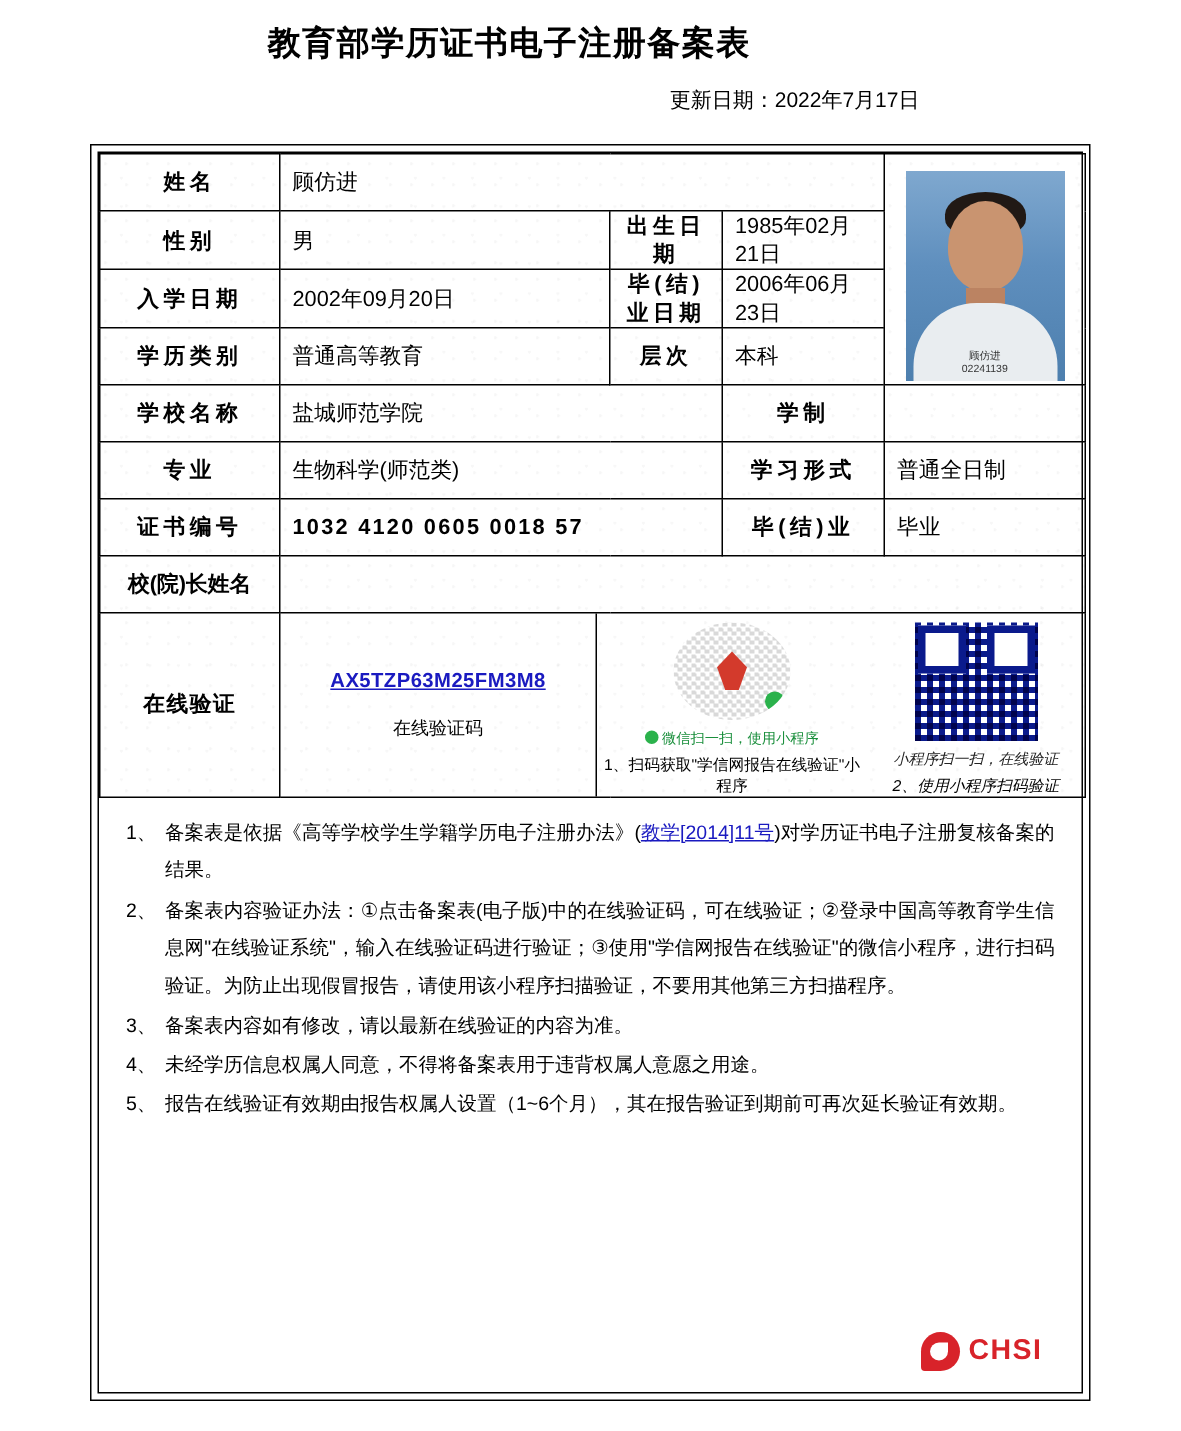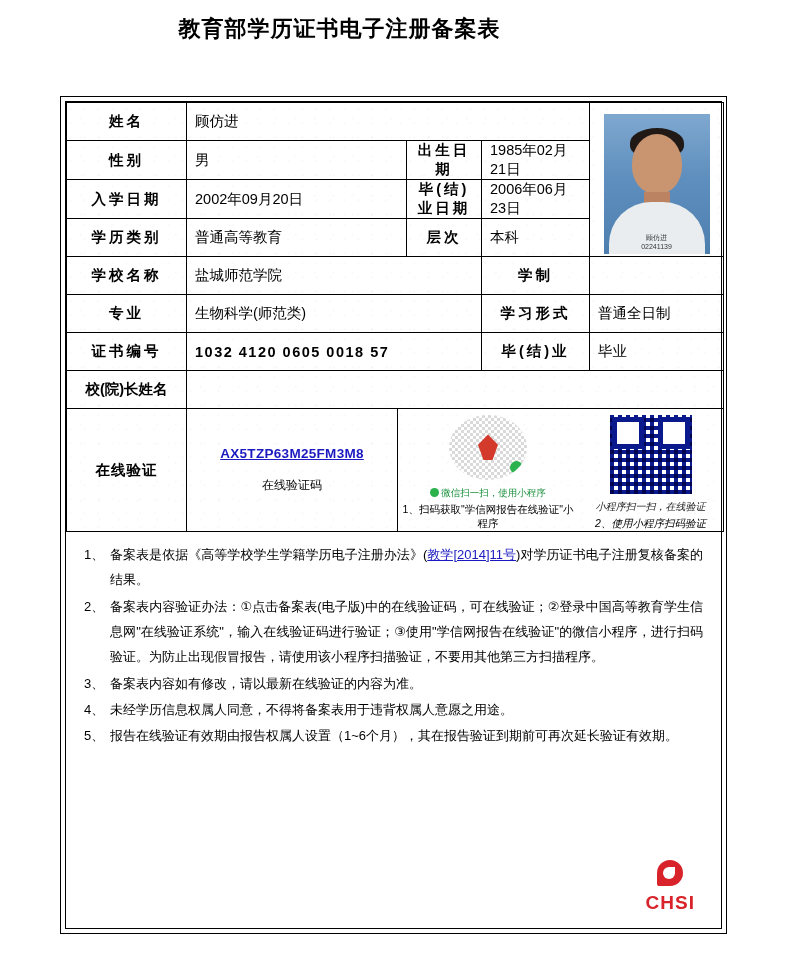--- a/index.html
+++ b/index.html
@@ -175,40 +175,43 @@
     font-size:13px;
     line-height:1.95;
   }
   .notes-title{font-weight:bold;font-size:13px;margin-bottom:2px;}
   .note-item{display:flex;margin-bottom:1px;}
   .note-num{width:26px;flex:none;}
   .note-text{flex:1;text-align:justify;}
   .lnk{color:#1a1ac0;text-decoration:underline;}
   .chsi{
     position:absolute;right:26px;bottom:14px;
-    display:flex;align-items:center;gap:6px;flex-direction:column;
+    display:flex;align-items:center;gap:6px;
   }
   .chsi-mark{
     width:26px;height:26px;background:#d8232a;
     border-radius:50% 50% 50% 10%;
     position:relative;
   }
   .chsi-mark:after{
     content:"";position:absolute;left:6px;top:7px;width:12px;height:12px;
     background:#fff;border-radius:50% 0 50% 50%;
   }
   .chsi-text{font-size:19px;font-weight:bold;color:#d8232a;letter-spacing:1px;}
 </style>
 </head>
 <body>
 
 <div class="page">
 
   <div class="title">教育部学历证书电子注册备案表</div>
 
+  <div class="update-date">
+    <span>更新日期：</span><span>2022年7月17日</span>
+  </div>
 
   <div class="frame">
     <div class="inner">
 
       <table class="main">
         <colgroup>
           <col style="width:120px">
           <col style="width:115px">
           <col style="width:105px">
           <col style="width:75px">

